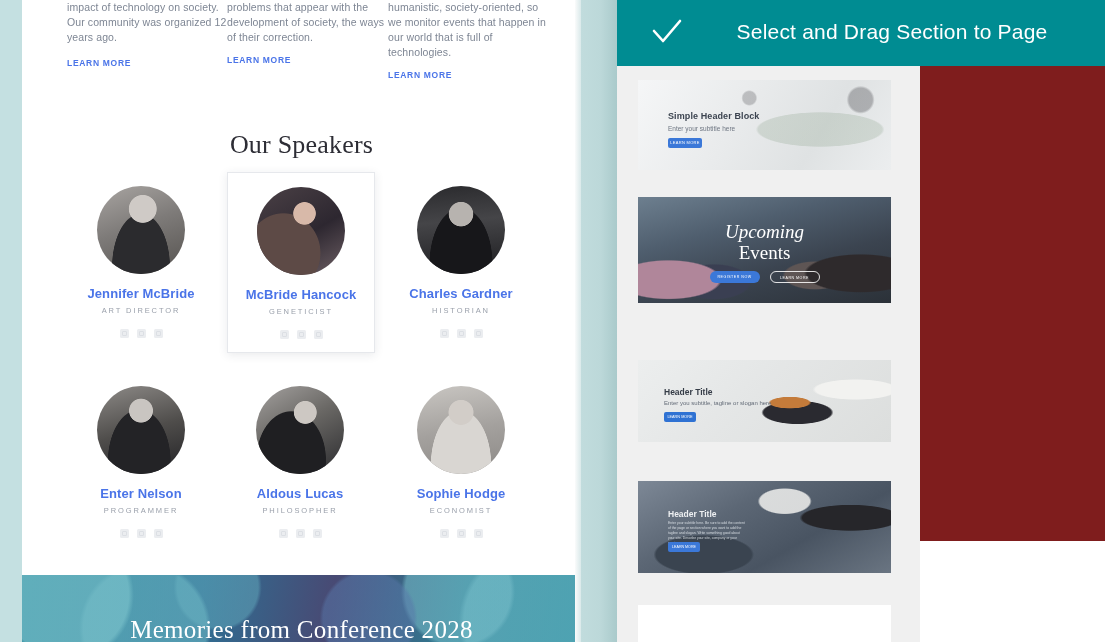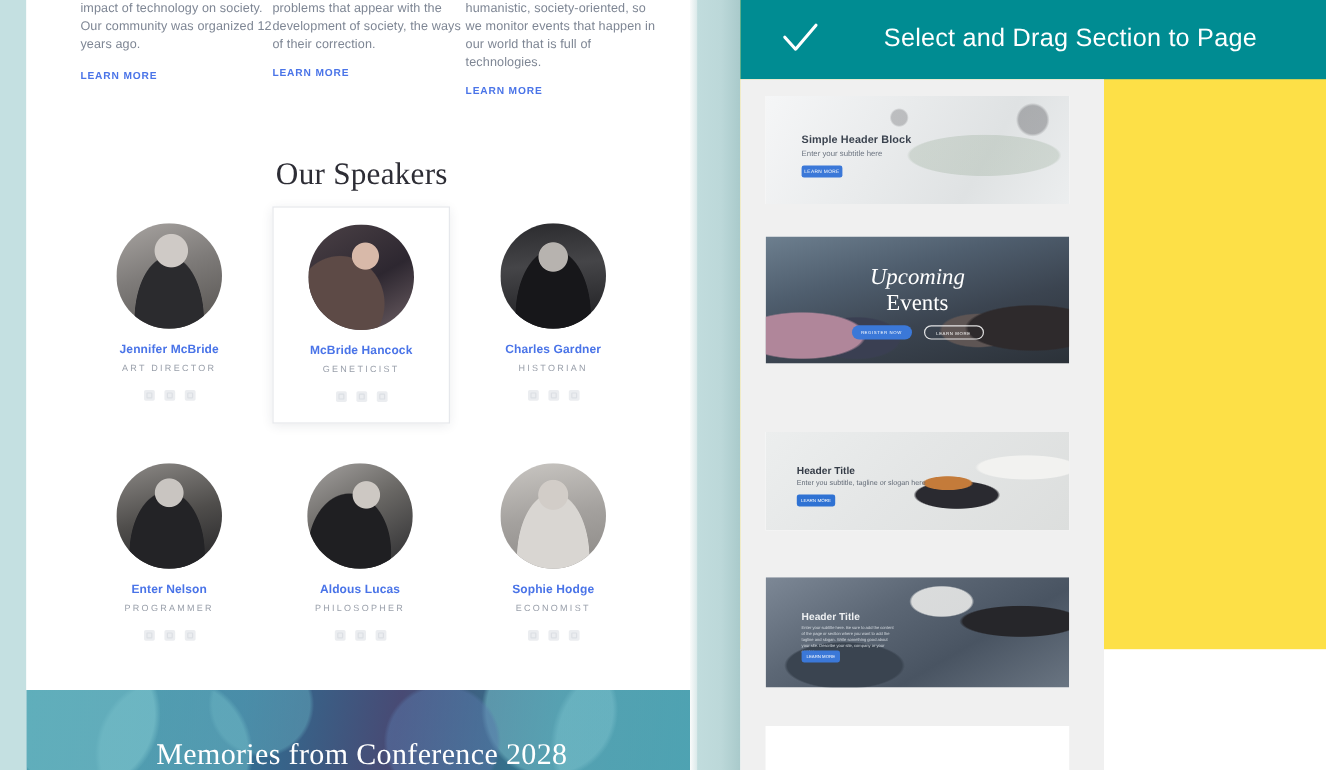--- a/index.html
+++ b/index.html
@@ -87,21 +87,21 @@
   .ph-e { background:
      radial-gradient(circle at 56% 30%, #cdc8c3 0 14%, rgba(0,0,0,0) 15%),
      radial-gradient(ellipse at 40% 84%, #1f1f22 0 46%, rgba(0,0,0,0) 47%),
      linear-gradient(150deg, #a5a2a0 0%, #6a6865 45%, #2b2b2e 100%); }
   .ph-f { background:
      radial-gradient(circle at 50% 30%, #d2cdc8 0 16%, rgba(0,0,0,0) 17%),
      radial-gradient(ellipse at 50% 90%, #d9d6d2 0 48%, rgba(0,0,0,0) 49%),
      linear-gradient(170deg, #c9c6c2 0%, #a4a19e 50%, #8c8986 100%); }
 
   .sp-name {
-    margin-top: 12px; font-size: 10px; font-weight: bold;
+    margin-top: 12px; font-size: 13px; font-weight: bold;
     color: #4a74e8; letter-spacing: .1px;
   }
   .sp-role {
     margin-top: 5px; font-size: 7.5px; color: #9aa0ab;
     letter-spacing: 1.9px;
   }
   .sp-social { margin-top: 14px; display: flex; justify-content: center; gap: 8px; }
   .sp-social .s {
     width: 9px; height: 9px; border-radius: 1.5px;
     background: #ebedf0; position: relative;
@@ -136,21 +136,21 @@
     background: linear-gradient(90deg, #c1dcdd 0%, #bcd8d9 55%, #a9cacb 100%);
   }
   .fade-inner {
     position: absolute; left: 575px; top: 0; width: 8px; height: 642px;
     background: linear-gradient(90deg, #fafbfb 0%, #cfe3e4 100%);
   }
 
   
   .dialog {
     position: absolute; left: 617px; top: 0; width: 488px; height: 541px;
-    background: #fde047;
+    background: #7f1d1d;
   }
   .dlg-header {
     position: absolute; left: 0; top: 0; width: 488px; height: 66px;
     background: #008c92;
   }
   .dlg-check {
     position: absolute; left: 33px; top: 18px; width: 34px; height: 30px;
   }
   .dlg-title {
     position: absolute; left: 110px; top: 20px; width: 330px;

